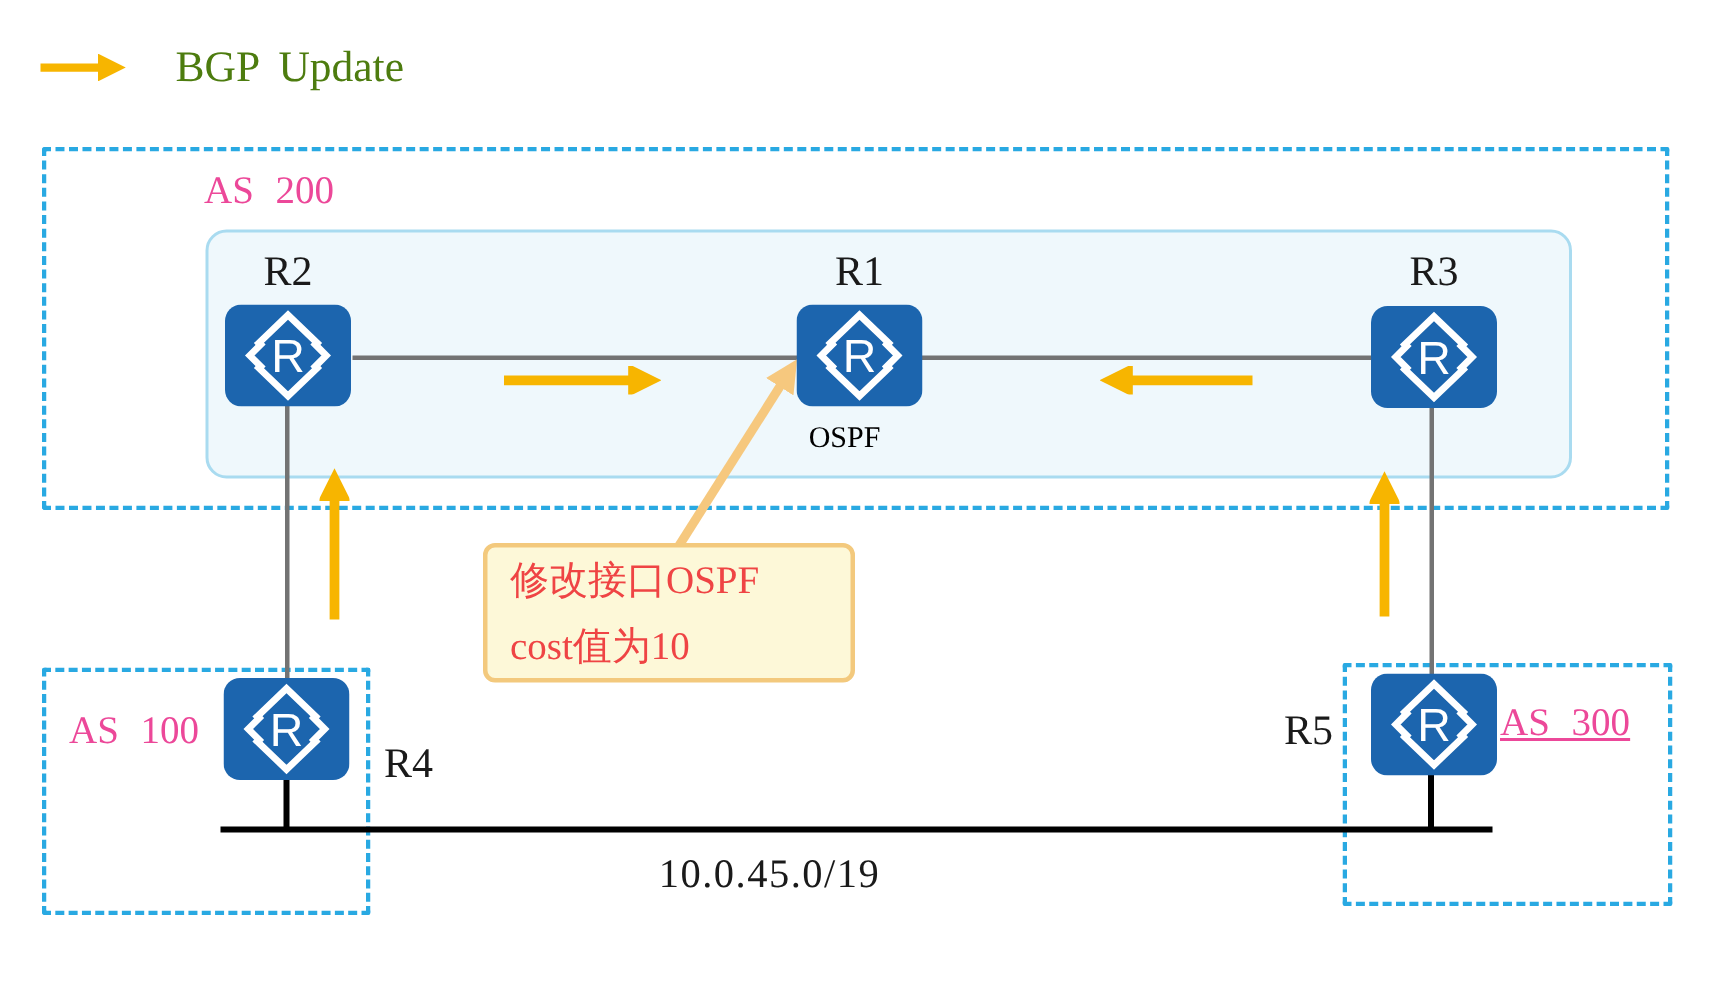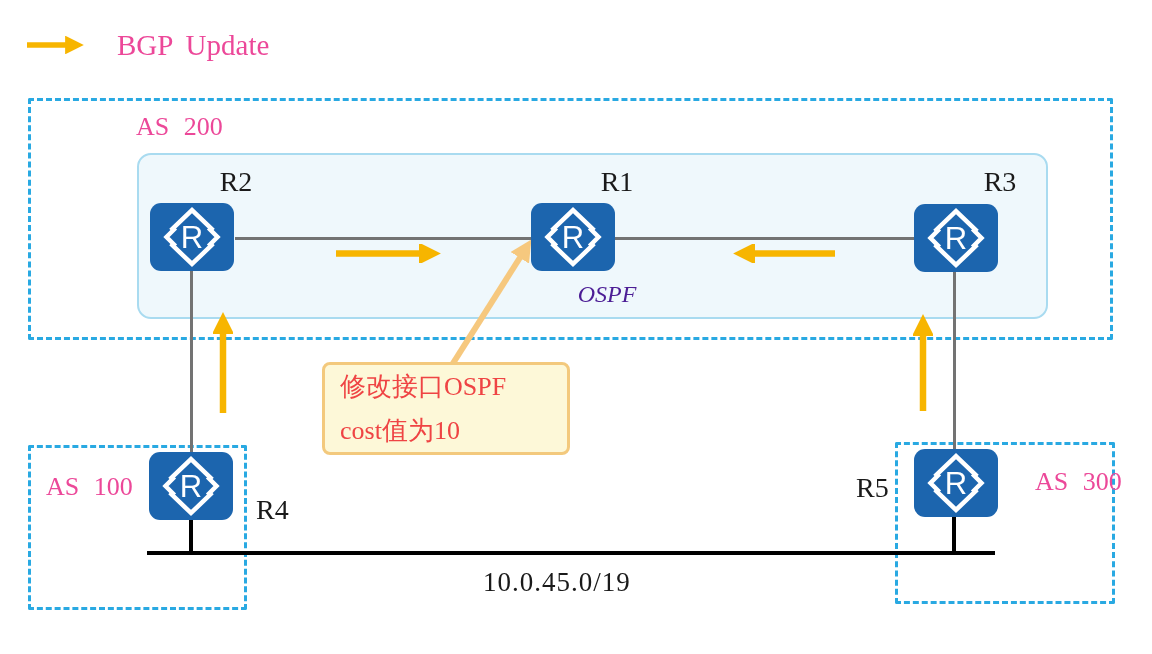--- a/index.html
+++ b/index.html
@@ -5,25 +5,25 @@
   html,body{margin:0;padding:0;background:#fff;}
   .canvas{
     position:relative;width:1152px;height:654px;background:#ffffff;
     font-family:"Liberation Serif",serif;overflow:hidden;
   }
   .abs{position:absolute;}
   .dashed-box{border:3px dashed #29A9E2;box-sizing:border-box;border-radius:2px;}
   .inner-box{background:#EFF8FC;border:2px solid #A9DBF0;border-radius:14px;box-sizing:border-box;}
   .as-label{color:#ec4899;font-size:26px;line-height:1;word-spacing:8px;white-space:pre;}
   .node-label{color:#1a1a1a;font-size:28px;line-height:1;}
-  .centered{transform:translateX(-50%);margin-left:44px;}
-  .legend-label{color:#ec4899;font-size:29px;line-height:1;word-spacing:6px;}
+  .centered{transform:translateX(-50%);}
+  .legend-label{color:#4d7c0f;font-size:29px;line-height:1;word-spacing:6px;}
   .gray-line{background:#737373;}
   .black-line{background:#000000;}
-  .ospf-label{color:#4c1d95;font-size:24px;line-height:1;font-style:italic;}
+  .ospf-label{color:#000000;font-size:20px;line-height:1;}
   .callout-box{background:#FDF8D8;border:3px solid #F3C97D;border-radius:8px;box-sizing:border-box;}
   .callout-text{color:#ef4444;font-size:26px;line-height:1.2;white-space:pre;}
   .bus-label{color:#1a1a1a;font-size:27px;line-height:1;letter-spacing:1px;}
   svg{display:block;}
 </style>
 </head>
 <body>
 
 <div class="canvas">
 
@@ -39,21 +39,21 @@
   </svg>
 
   <div class="abs dashed-box" style="left:28px;top:98px;width:1085px;height:242px;"></div>
   <div class="abs dashed-box" style="left:28px;top:445px;width:219px;height:165px;"></div>
   <div class="abs dashed-box" style="left:895px;top:442px;width:220px;height:162px;"></div>
 
   <div class="abs inner-box" style="left:137px;top:153px;width:911px;height:166px;"></div>
 
   <div class="abs as-label" style="left:136px;top:114px;">AS 200</div>
   <div class="abs as-label" style="left:46px;top:474px;">AS 100</div>
-  <div class="abs as-label" style="left:1035px;top:469px;">AS 300</div>
+  <div class="abs as-label" style="left:1000px;top:469px;text-decoration:underline;">AS 300</div>
 
   <div class="abs gray-line" style="left:235px;top:237px;width:680px;height:3px;"></div>
   <div class="abs gray-line" style="left:190px;top:270px;width:3px;height:184px;"></div>
   <div class="abs gray-line" style="left:953px;top:270px;width:3px;height:181px;"></div>
   <div class="abs black-line" style="left:189px;top:517px;width:4px;height:36px;"></div>
   <div class="abs black-line" style="left:952px;top:514px;width:4px;height:39px;"></div>
   <div class="abs black-line" style="left:147px;top:551px;width:848px;height:4px;"></div>
 
   <svg class="abs" style="left:25px;top:36px;" width="90" height="18">
     <line x1="2" y1="9" x2="42" y2="9" stroke="#F7B500" stroke-width="5.5" marker-end="url(#gold-head)"></line>

